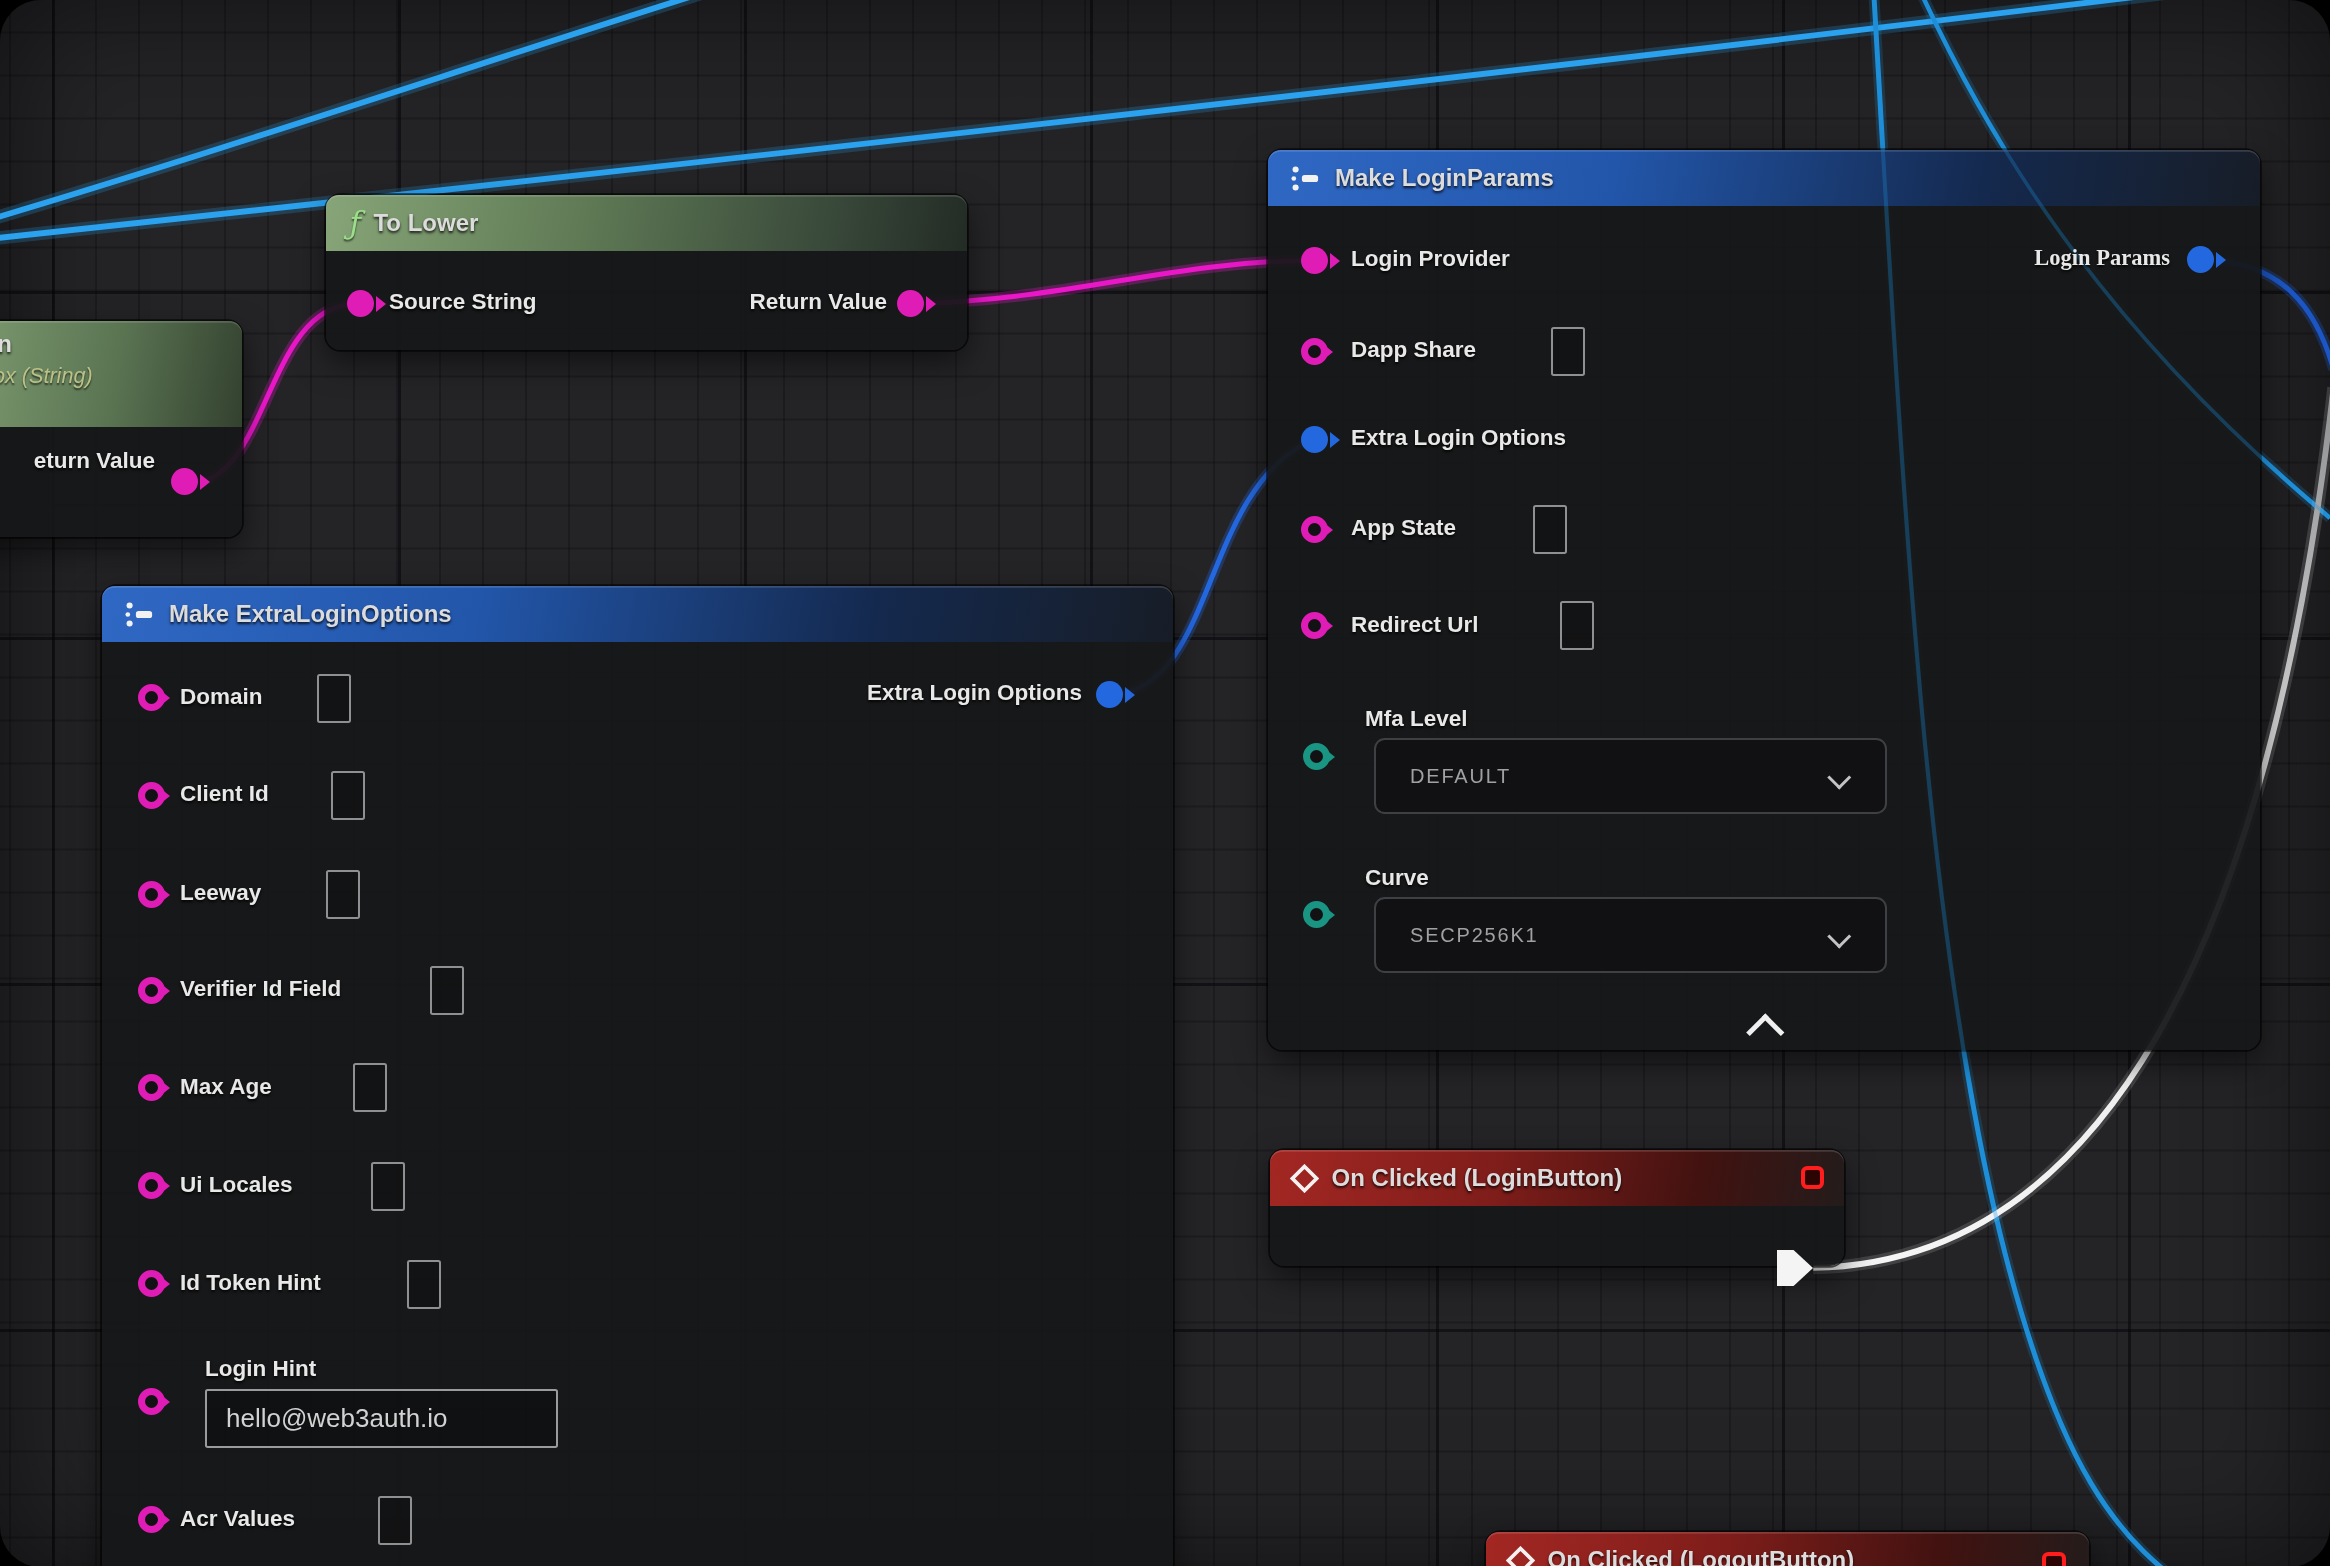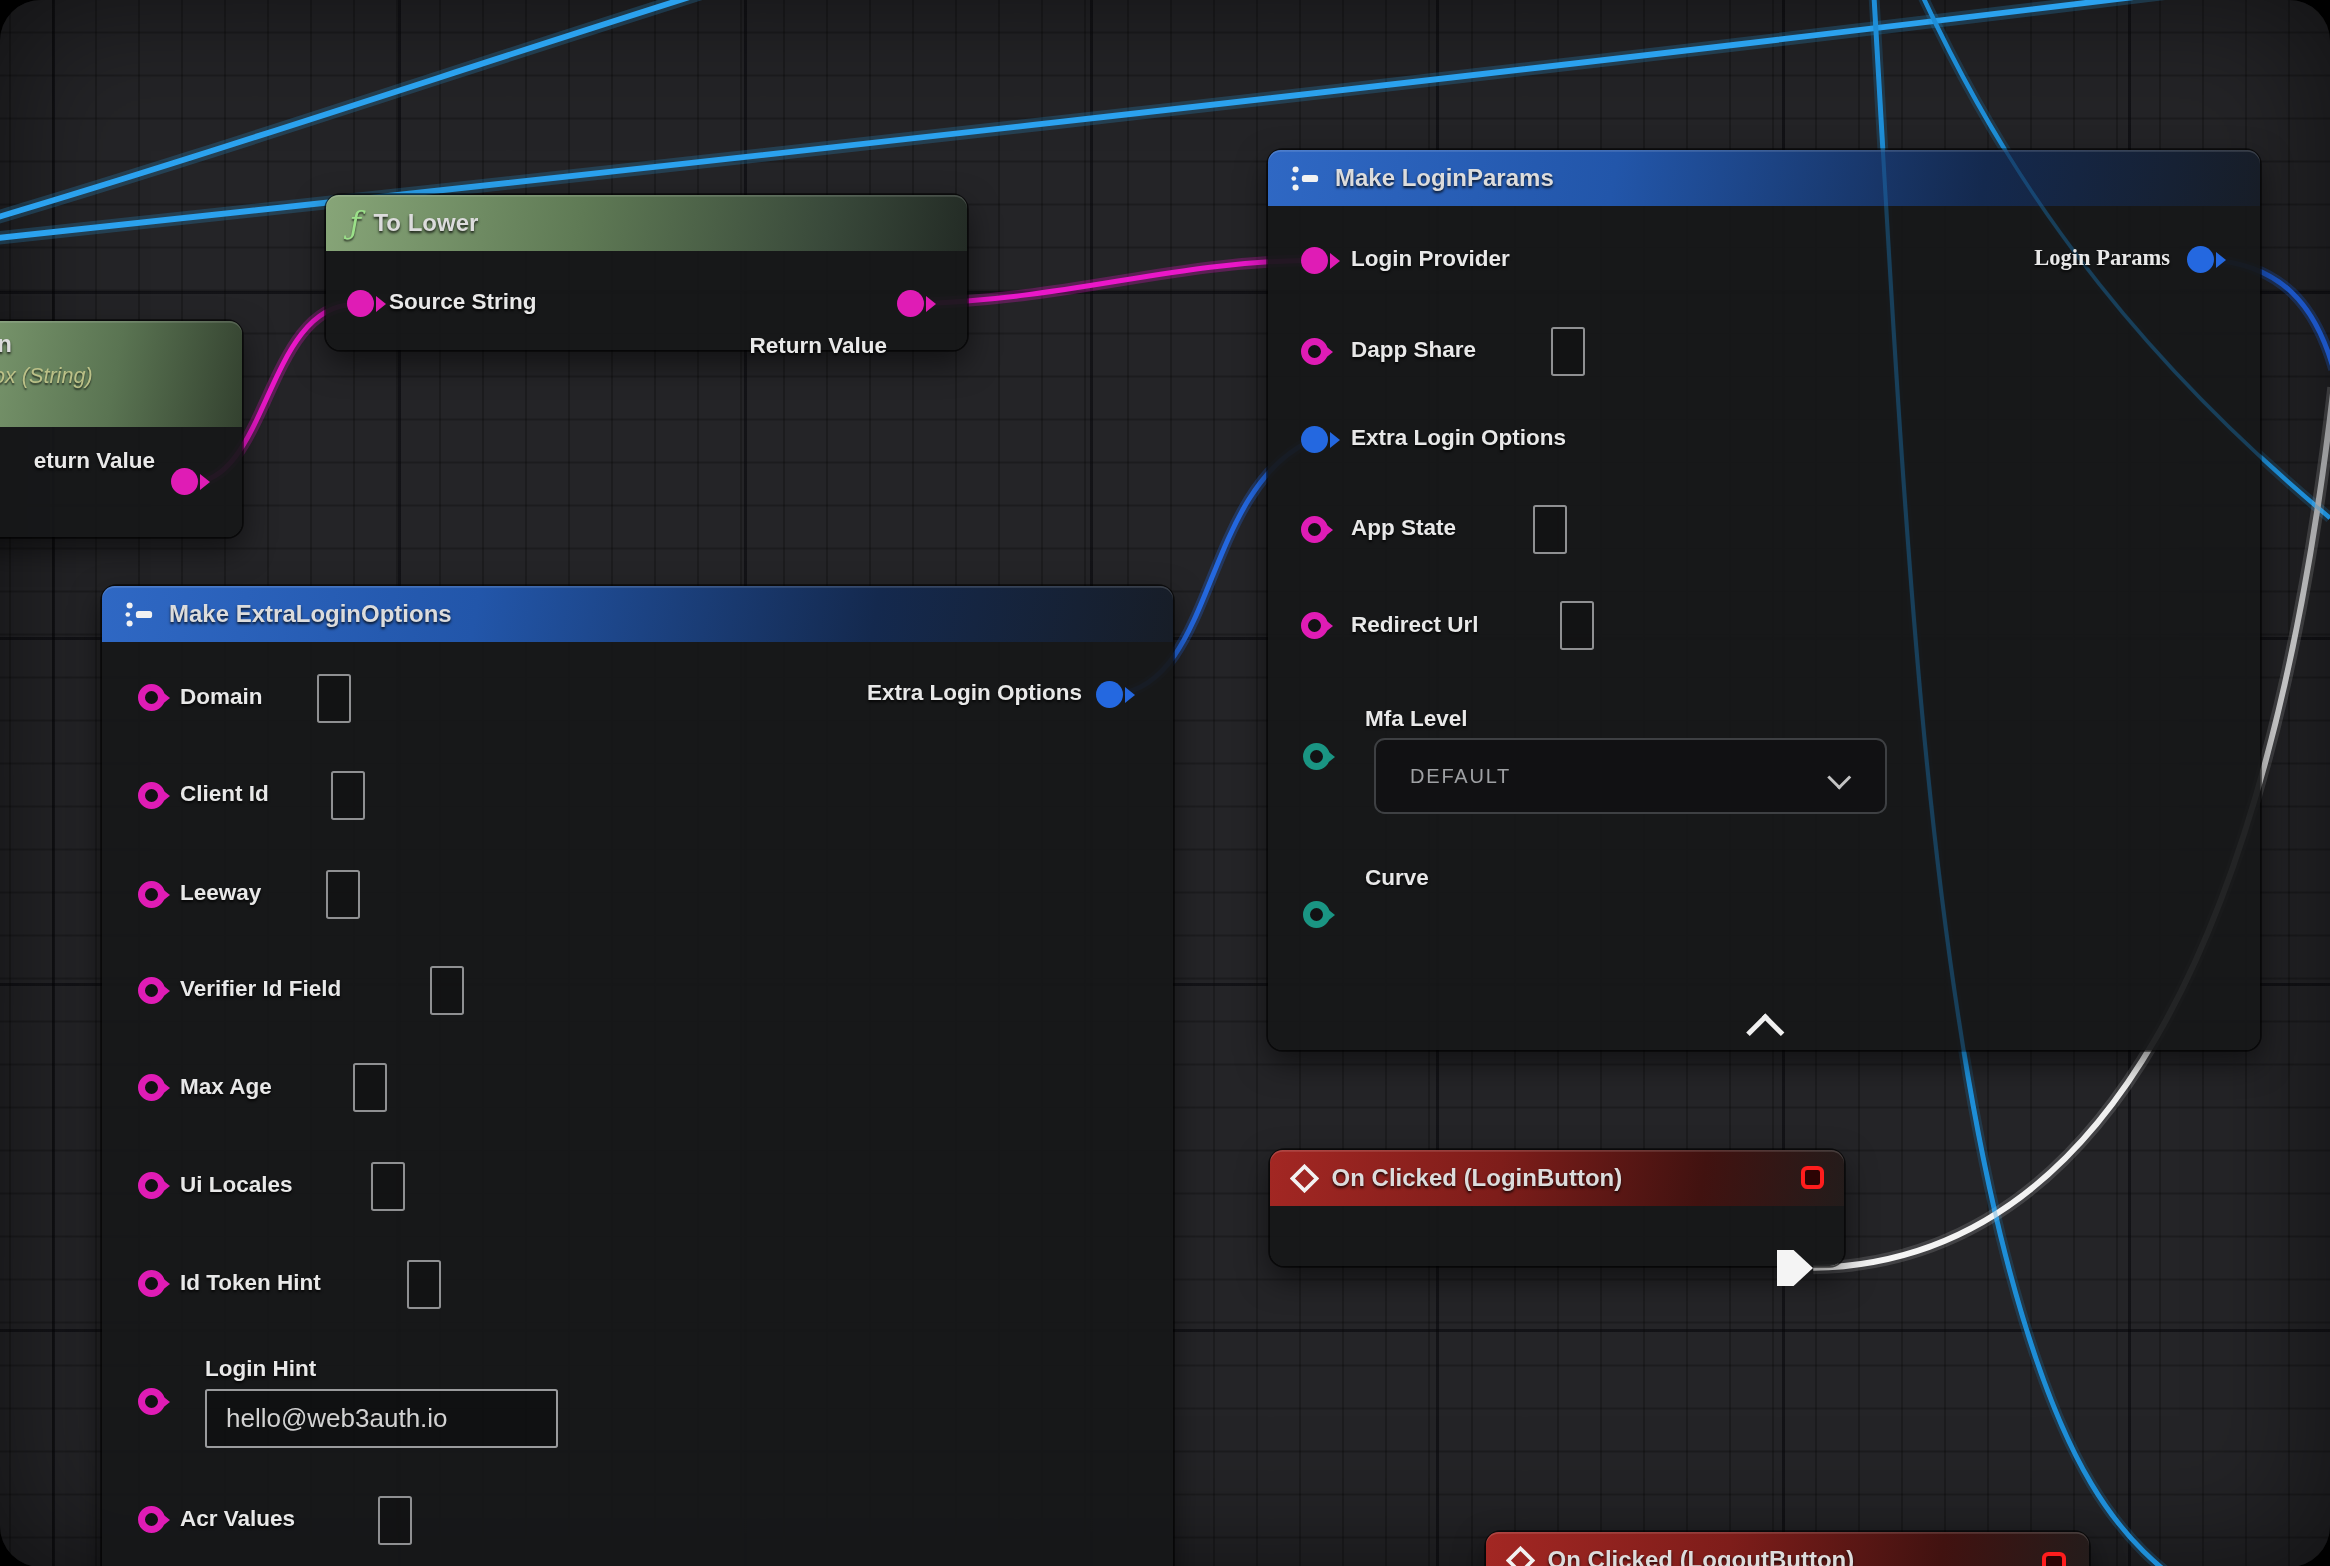--- a/index.html
+++ b/index.html
@@ -192,21 +192,21 @@
   <svg class="wires" id="wires-over" viewBox="0 0 2588 1740" width="2330" height="1567">
     <path d="M 2080,-30 C 2112,520 2136,1020 2222,1372 C 2285,1628 2352,1716 2448,1775" fill="none" stroke-opacity="0.30" stroke-width="4.5" stroke="#1f8fd8"></path>
     <path d="M 2124,-30 C 2204,150 2330,360 2588,575" fill="none" stroke-opacity="0.30" stroke-width="4" stroke="#1f8fd8"></path>
   </svg>
 
   <div id="widgets">
         <div class="pinlabel" style="top: 462px; left: 1.8px; margin-left: 32px;">eturn Value</div>
         <div class="pin filled pink" style="left: 171px; top: 468px;"></div>
         <div class="pin filled pink" style="left: 347px; top: 290px;"></div>
         <div class="pinlabel" style="top: 303px; left: 389px;">Source String</div>
-        <div class="pinlabel" style="top: 303px; right: 1443px; margin-top: 44px;">Return Value</div>
+        <div class="pinlabel" style="top: 303px; right: 1443px;">Return Value</div>
         <div class="pin filled pink" style="left: 897px; top: 290px;"></div>
         <div class="pin hollow pink" style="left: 138px; top: 684px;"></div>
         <div class="pinlabel" style="top: 698px; left: 180px;">Domain</div>
         <div class="valbox" style="left: 317px; top: 674px;"></div>
         <div class="pin hollow pink" style="left: 138px; top: 782px;"></div>
         <div class="pinlabel" style="top: 795px; left: 180px;">Client Id</div>
         <div class="valbox" style="left: 331px; top: 771px;"></div>
         <div class="pin hollow pink" style="left: 138px; top: 881px;"></div>
         <div class="pinlabel" style="top: 894px; left: 180px;">Leeway</div>
         <div class="valbox" style="left: 326px; top: 870px;"></div>
@@ -244,20 +244,24 @@
         <div class="pinlabel" style="top: 626px; left: 1351px;">Redirect Url</div>
         <div class="valbox" style="left: 1560px; top: 601px;"></div>
         <div class="pinlabel" style="top: 720px; left: 1365px;">Mfa Level</div>
         <div class="pin hollow teal" style="left: 1303px; top: 743px;"></div>
         <div class="dropdown" style="left: 1374px; top: 738px;">
           <span class="ddval">DEFAULT</span>
           <span class="chev"></span>
         </div>
         <div class="pinlabel" style="top: 879px; left: 1365px;">Curve</div>
         <div class="pin hollow teal" style="left: 1303px; top: 901px;"></div>
+        <div class="dropdown" style="left: 1374px; top: 897px;">
+          <span class="ddval">SECP256K1</span>
+          <span class="chev"></span>
+        </div>
         <div class="collapse-chev" style="left: 1752px; top: 1019px;"></div>
         <div class="pinlabel" style="top: 259px; right: 160px; font-family: Liberation Serif, serif;">Login Params</div>
         <div class="pin filled blue" style="left: 2187px; top: 246px;"></div>
         <div class="execpin" style="left: 1777px; top: 1250px;"></div>
       </div>
 
 </div>
 </div>
 
 

